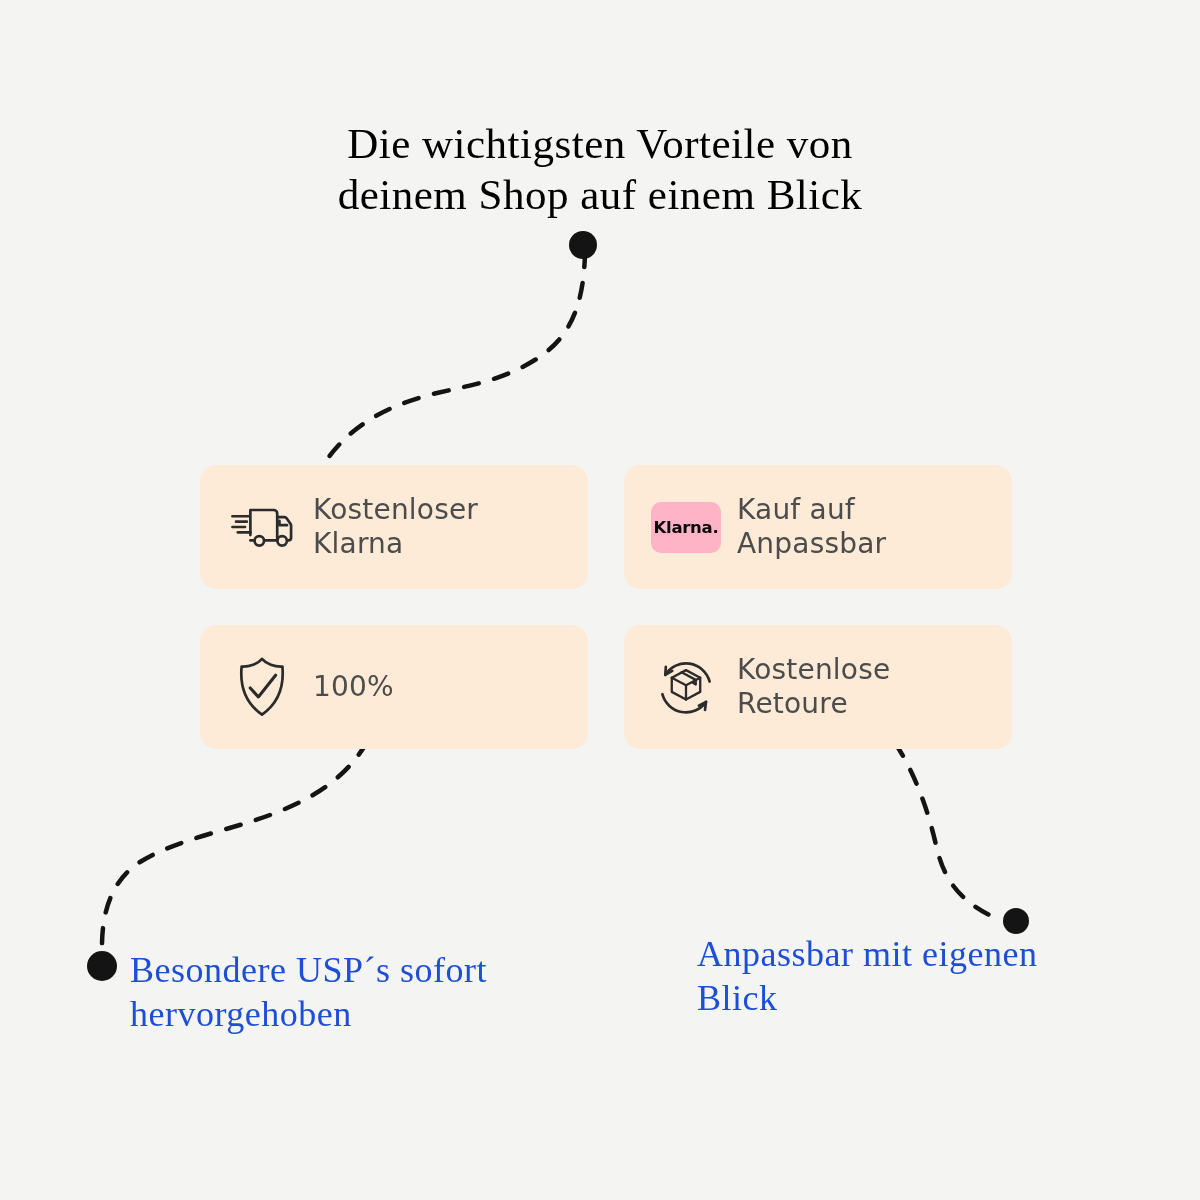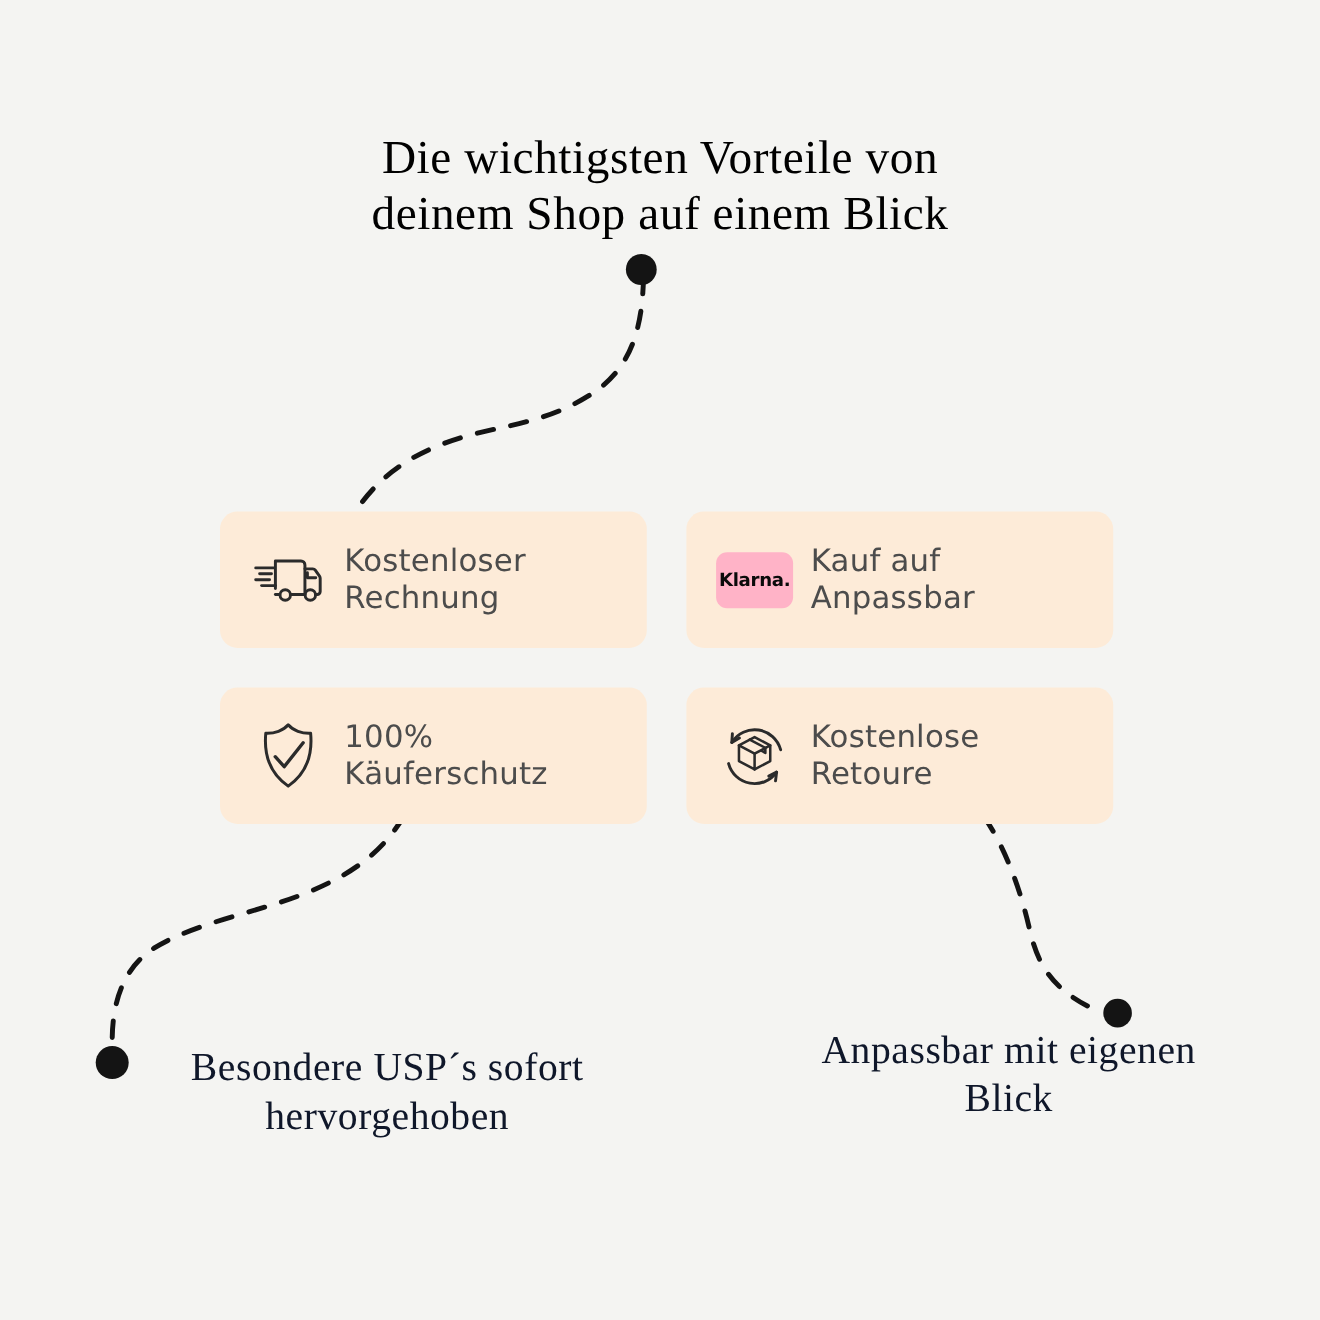--- a/index.html
+++ b/index.html
@@ -78,25 +78,24 @@
     font-family: "DejaVu Sans", sans-serif;
     font-weight: bold;
     font-size: 16.5px;
     color: #0a0a0a;
     letter-spacing: -0.3px;
   }
 
   
   .annotation {
     position: absolute;
-    text-align: center;
     font-family: "Liberation Serif", serif;
     font-size: 36px;
     line-height: 44px;
-    color: #0f172a;
+    color: #1d4ed8;
     letter-spacing: 0.5px;
   }
   .annotation.left  { left: 130px; top: 948px; width: 444px; }
   .annotation.right { left: 697px; top: 932px; width: 440px; }
 </style>
 </head>
 <body>
 
 <div class="canvas">
 
@@ -131,21 +130,21 @@
           <circle cx="35" cy="46.5" r="5.3"></circle>
           <circle cx="60.5" cy="46.5" r="5.3"></circle>
           <path d="M5,19 H23"></path>
           <path d="M9,25 H21"></path>
           <path d="M5,31 H19"></path>
           <path d="M11,37 H25"></path>
         </svg>
       </div>
       <div class="card-text">
         <div>Kostenloser</div>
-        <div>Rechnung</div>
+        <div>Klarna</div>
       </div>
     </div>
 
     <div class="card">
       <div class="card-icon">
         <div class="klarna-badge">Klarna.</div>
       </div>
       <div class="card-text">
         <div>Kauf auf</div>
         <div>Anpassbar</div>
@@ -154,21 +153,20 @@
 
     <div class="card">
       <div class="card-icon">
         <svg width="58" height="66" viewBox="0 0 64 72" fill="none" stroke="#2b2b2b" stroke-width="3" stroke-linecap="round" stroke-linejoin="round">
           <path d="M32,5 C36.5,10.5 46,14 54.5,13.5 C56.5,35 50,54 32,66.5 C14,54 7.5,35 9.5,13.5 C18,14 27.5,10.5 32,5 Z"></path>
           <path d="M19,37 L28,47 L47,23" stroke-width="3.4"></path>
         </svg>
       </div>
       <div class="card-text">
         <div>100%</div>
-        <div>Käuferschutz</div>
       </div>
     </div>
 
     <div class="card">
       <div class="card-icon">
         <svg width="64" height="64" viewBox="0 0 72 72" fill="none" stroke="#2b2b2b" stroke-width="3" stroke-linecap="round" stroke-linejoin="round">
           <path d="M62.6,29.9 A27.5,27.5 0 0 0 12.7,22.4"></path>
           <path d="M20.5,17.9 L12.7,22.4 L13.3,13.4"></path>
           <path d="M9.4,44.1 A27.5,27.5 0 0 0 58.5,52.8"></path>
           <path d="M57.4,61.7 L58.5,52.8 L50.5,56.9"></path>

